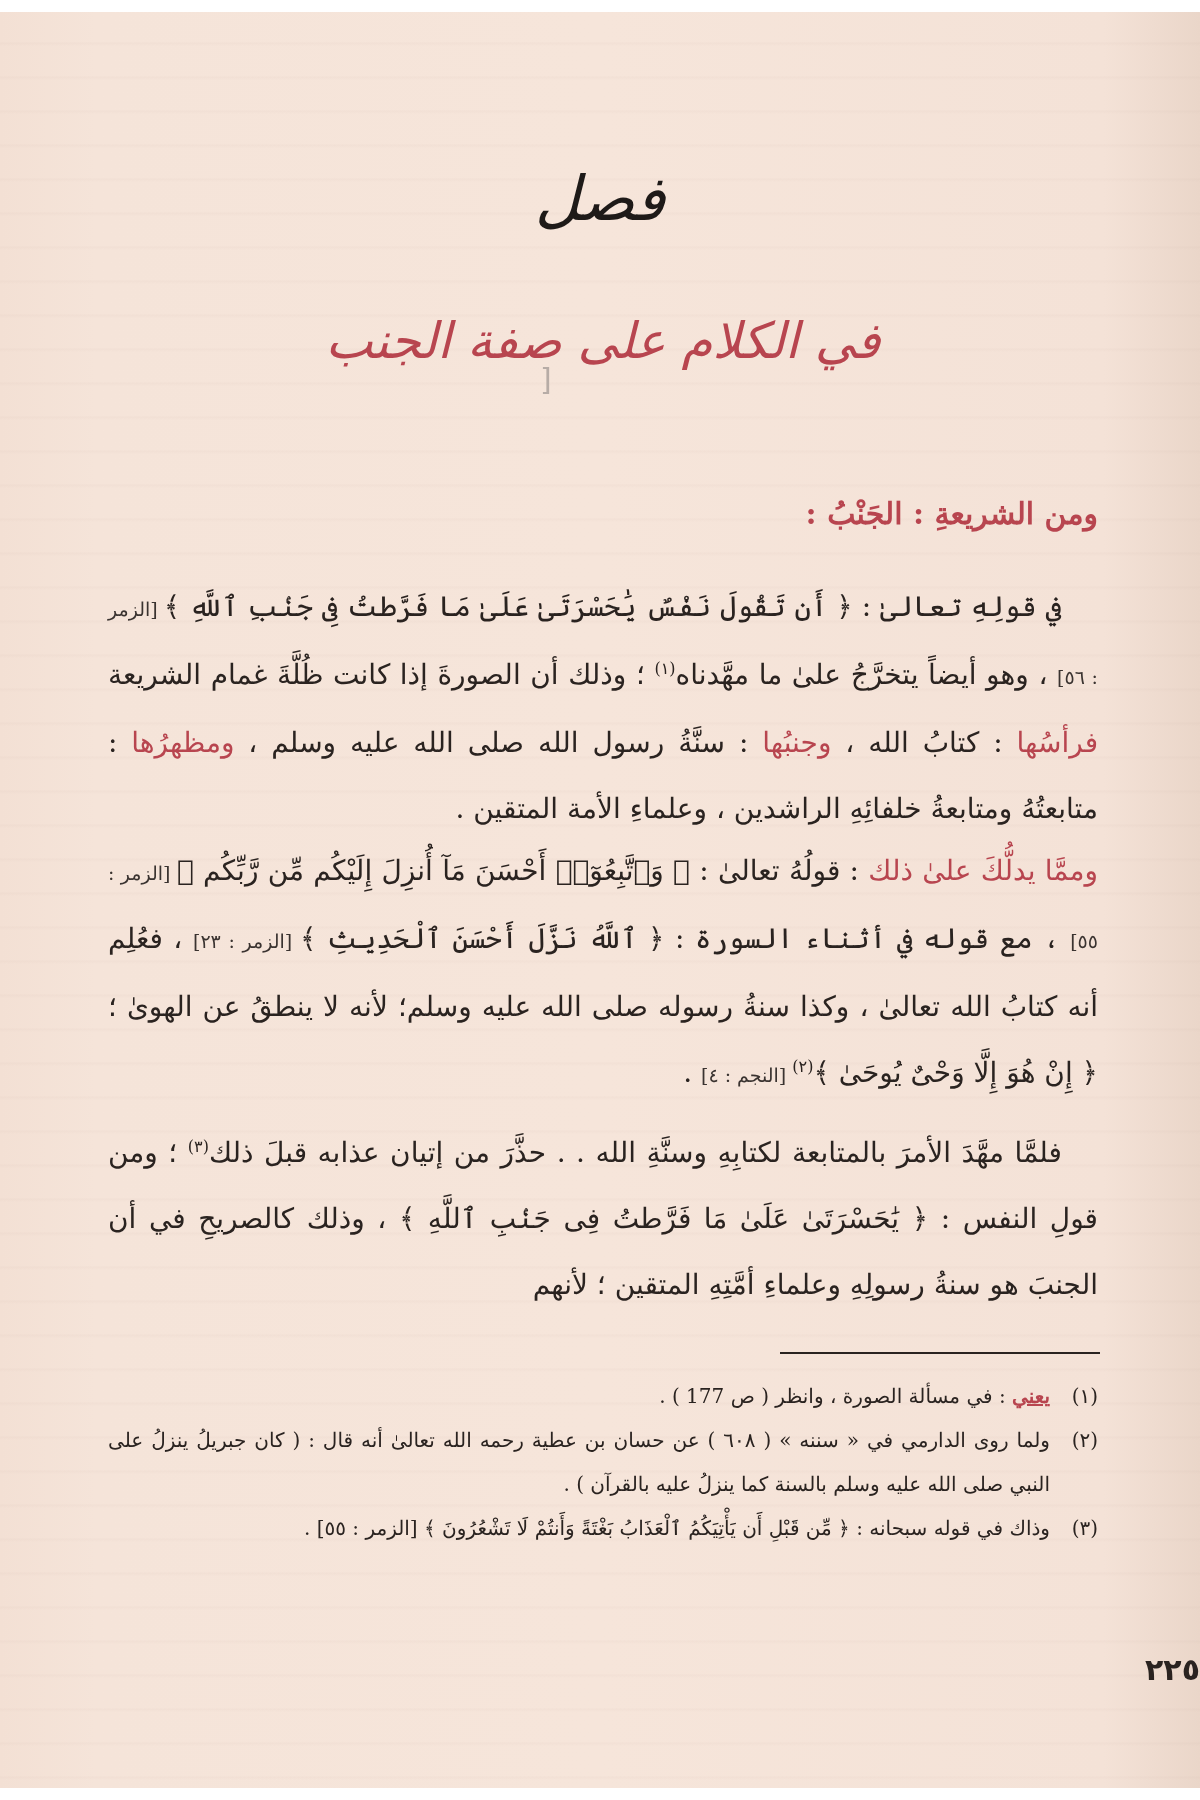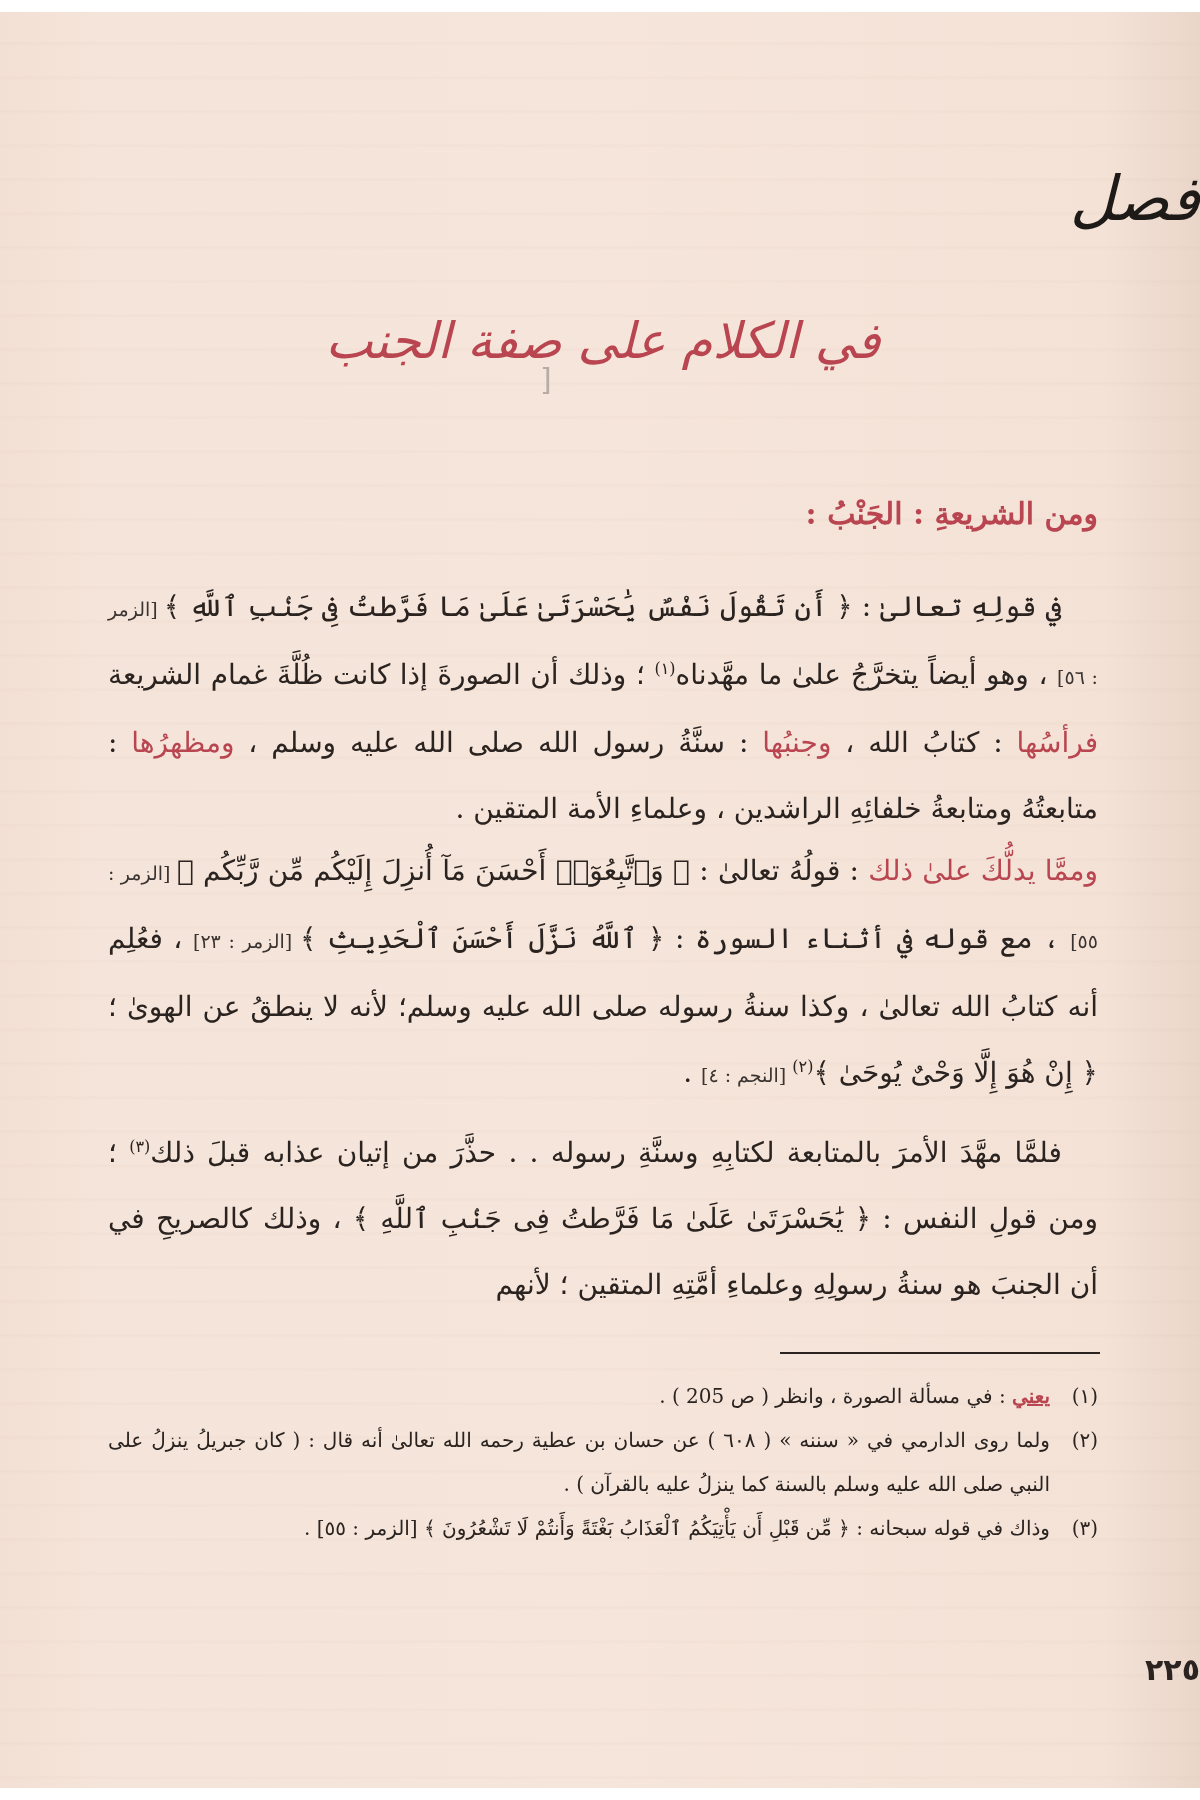--- a/index.html
+++ b/index.html
@@ -18,20 +18,21 @@
       height: 1776px;
       background: linear-gradient(to right, #f3e0d4 0%, #f5e4d9 8%, #f6e5da 50%, #f4e2d7 92%, #ead6c9 100%);
       font-family: "DejaVu Serif", "Liberation Serif", serif;
       color: #2a2320;
     }
     .chapter-title {
       position: absolute;
       top: 150px;
       left: 0;
       width: 1200px;
+      text-align: center;
       font-size: 62px;
       font-style: italic;
       color: #1e1a18;
       letter-spacing: 2px;
     }
     .chapter-subtitle-wrap {
       position: absolute;
       top: 300px;
       left: 0;
       width: 1200px;
@@ -135,29 +136,29 @@
 
   <div class="body-text p1">
     <span>في قولِهِ تعالىٰ : </span><span class="quran">﴿ أَن تَقُولَ نَفْسٌ يَٰحَسْرَتَىٰ عَلَىٰ مَا فَرَّطتُ فِى جَنۢبِ ٱللَّهِ ﴾</span><span class="ref"> [الزمر : ٥٦]</span><span> ، وهو أيضاً يتخرَّجُ علىٰ ما مهَّدناه</span><sup>(١)</sup><span> ؛ وذلك أن الصورةَ إذا كانت ظُلَّةَ غمام الشريعة </span><span class="red">فرأسُها</span><span> : كتابُ الله ، </span><span class="red">وجنبُها</span><span> : سنَّةُ رسول الله صلى الله عليه وسلم ، </span><span class="red">ومظهرُها</span><span> : متابعتُهُ ومتابعةُ خلفائِهِ الراشدين ، وعلماءِ الأمة المتقين .</span>
   </div>
 
   <div class="body-text p2">
     <span class="red">وممَّا يدلُّكَ علىٰ ذلك</span><span> : قولُهُ تعالىٰ : </span><span class="quran">﴿ وَٱتَّبِعُوٓا۟ أَحْسَنَ مَآ أُنزِلَ إِلَيْكُم مِّن رَّبِّكُم ﴾</span><span class="ref"> [الزمر : ٥٥]</span><span> ، مع قوله في أثناء السورة : </span><span class="quran">﴿ ٱللَّهُ نَزَّلَ أَحْسَنَ ٱلْحَدِيثِ ﴾</span><span class="ref"> [الزمر : ٢٣]</span><span> ، فعُلِم أنه كتابُ الله تعالىٰ ، وكذا سنةُ رسوله صلى الله عليه وسلم؛ لأنه لا ينطقُ عن الهوىٰ ؛ </span><span class="quran">﴿ إِنْ هُوَ إِلَّا وَحْىٌ يُوحَىٰ ﴾</span><sup>(٢)</sup><span class="ref"> [النجم : ٤]</span><span> .</span>
   </div>
 
   <div class="body-text p3">
-    <span>فلمَّا مهَّدَ الأمرَ بالمتابعة لكتابِهِ وسنَّةِ رسوله . . حذَّرَ من إتيان عذابه قبلَ ذلك</span><sup>(٣)</sup><span> ؛ ومن قولِ النفس : </span><span class="quran">﴿ يَٰحَسْرَتَىٰ عَلَىٰ مَا فَرَّطتُ فِى جَنۢبِ ٱللَّهِ ﴾</span><span> ، وذلك كالصريحِ في أن الجنبَ هو سنةُ رسولِهِ وعلماءِ أمَّتِهِ المتقين ؛ لأنهم</span>
+    <span>فلمَّا مهَّدَ الأمرَ بالمتابعة لكتابِهِ وسنَّةِ الله . . حذَّرَ من إتيان عذابه قبلَ ذلك</span><sup>(٣)</sup><span> ؛ ومن قولِ النفس : </span><span class="quran">﴿ يَٰحَسْرَتَىٰ عَلَىٰ مَا فَرَّطتُ فِى جَنۢبِ ٱللَّهِ ﴾</span><span> ، وذلك كالصريحِ في أن الجنبَ هو سنةُ رسولِهِ وعلماءِ أمَّتِهِ المتقين ؛ لأنهم</span>
   </div>
 
   <div class="footnote-rule"></div>
 
   <div class="footnotes">
     <div class="fn">
       <span class="fn-num">(١)</span>
-      <span class="fn-red">يعني</span><span> : في مسألة الصورة ، وانظر ( ص 205 ) .</span>
+      <span class="fn-red">يعني</span><span> : في مسألة الصورة ، وانظر ( ص 177 ) .</span>
     </div>
     <div class="fn">
       <span class="fn-num">(٢)</span>
       <span>ولما روى الدارمي في « سننه » ( ٦٠٨ ) عن حسان بن عطية رحمه الله تعالىٰ أنه قال : ( كان جبريلُ ينزلُ على النبي صلى الله عليه وسلم بالسنة كما ينزلُ عليه بالقرآن ) .</span>
     </div>
     <div class="fn">
       <span class="fn-num">(٣)</span>
       <span>وذاك في قوله سبحانه : ﴿ مِّن قَبْلِ أَن يَأْتِيَكُمُ ٱلْعَذَابُ بَغْتَةً وَأَنتُمْ لَا تَشْعُرُونَ ﴾ [الزمر : ٥٥] .</span>
     </div>
   </div>

